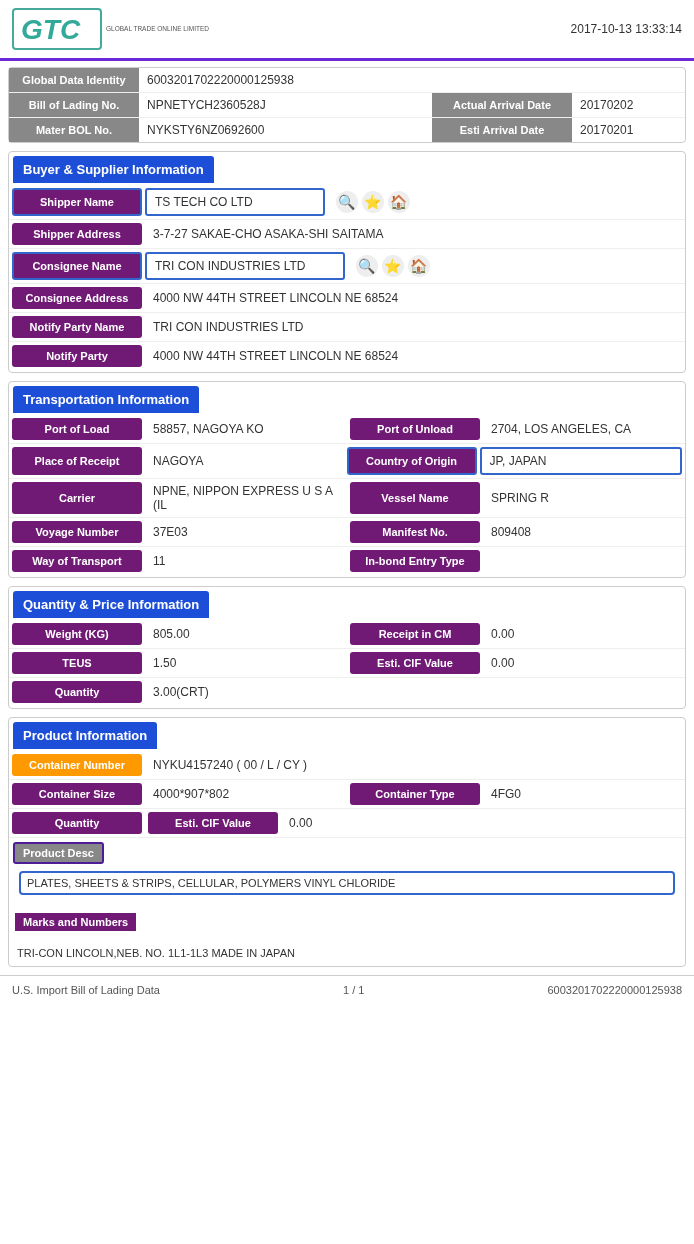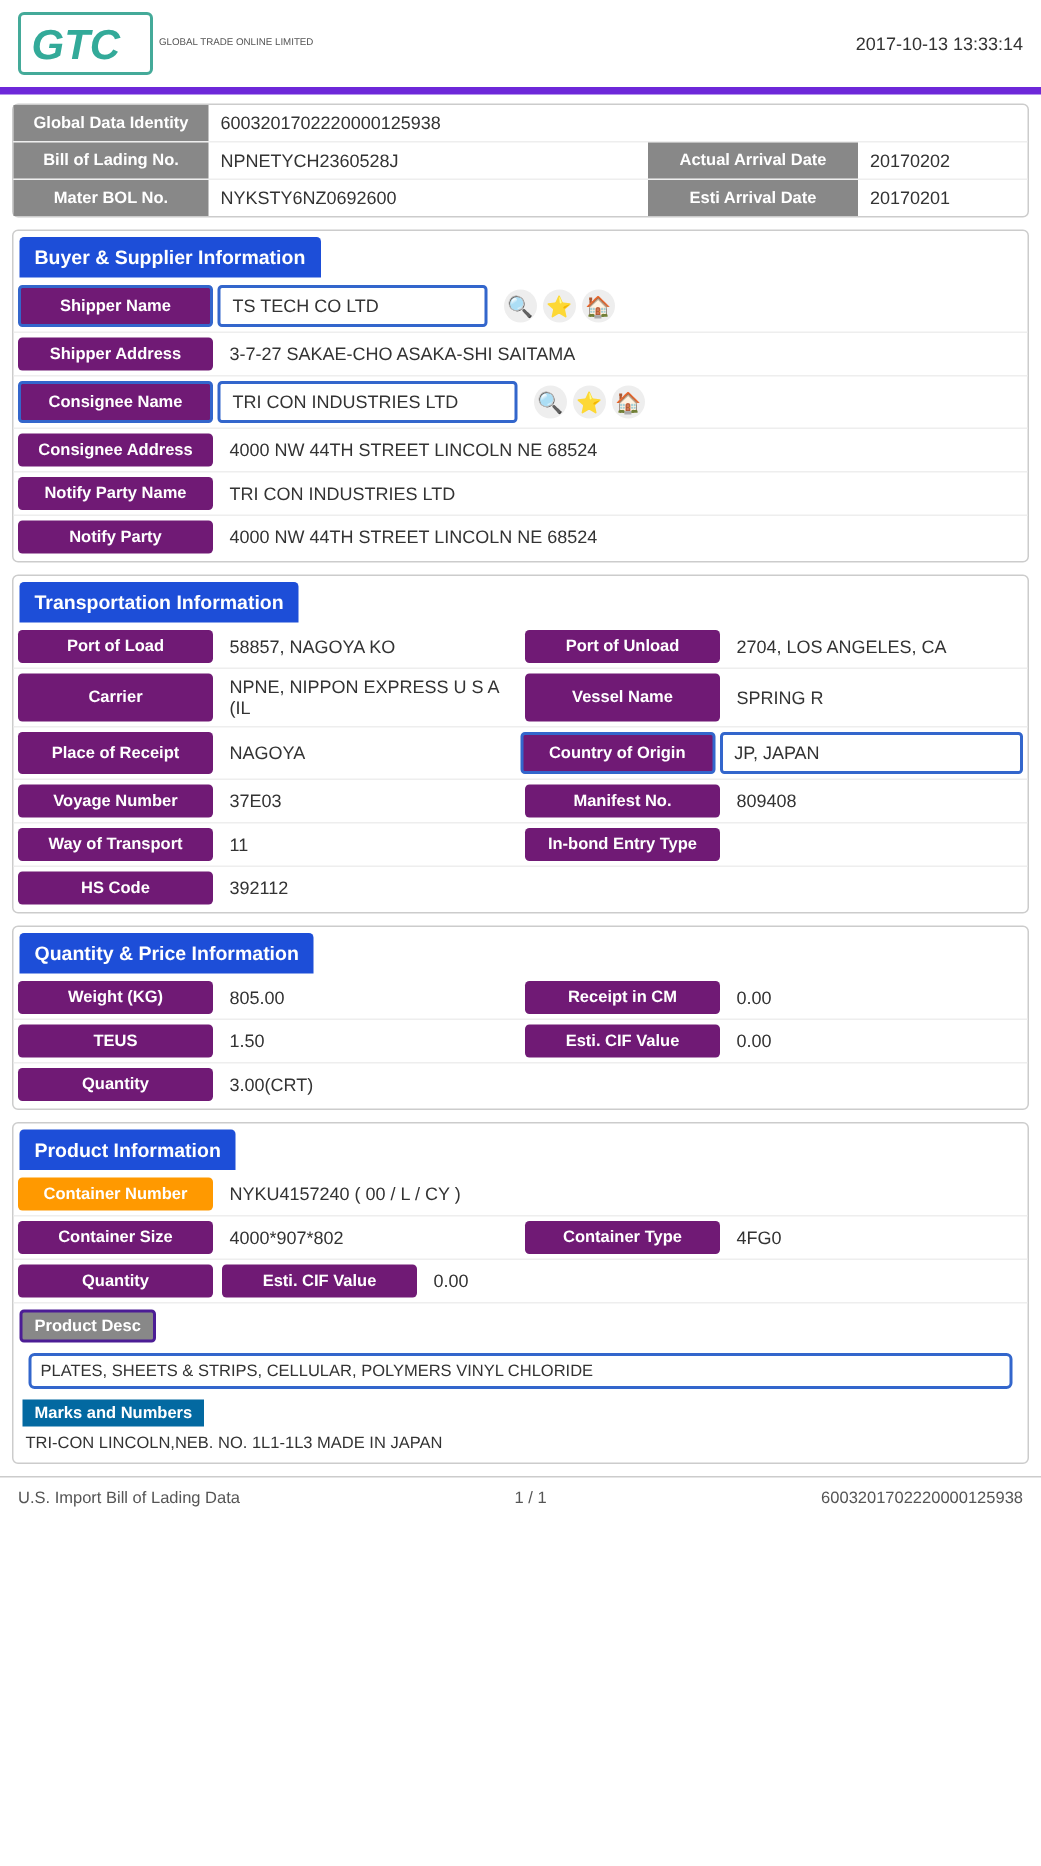--- a/index.html
+++ b/index.html
@@ -10,21 +10,21 @@
       width: 694px;
       color: #333;
     }
 
     
     .header {
       display: flex;
       justify-content: space-between;
       align-items: center;
       padding: 8px 12px;
-      border-bottom: 5px solid #6d28d9;
+      border-bottom: 3px solid #6d28d9;
     }
     .logo-wrapper {
       display: flex;
       flex-direction: column;
       align-items: center;
     }
     .datetime {
       font-size: 12px;
       color: #333;
     }
@@ -174,27 +174,27 @@
       padding: 3px 8px;
       border-radius: 3px;
       font-size: 11px;
       font-weight: bold;
       display: inline-block;
       margin-bottom: 4px;
       border: 2px solid #4c1d95;
     }
 
     .marks-label {
-      background: #0369a1;
+      background: #701a75;
       color: #fff;
       padding: 3px 8px;
       font-size: 11px;
       font-weight: bold;
       display: inline-block;
-      margin: 2px 6px;
+      margin: 13px 6px;
       text-align: center;
     }
     .marks-value {
       padding: 3px 8px;
       font-size: 11px;
     }
   </style>
 </head>
 <body>
 
@@ -290,51 +290,47 @@
   <div class="section-body">
 
     <div class="data-row">
       <div class="data-label">Port of Load</div>
       <div class="data-value" style="flex:1;">58857, NAGOYA KO</div>
       <div class="data-label">Port of Unload</div>
       <div class="data-value" style="flex:1;">2704, LOS ANGELES, CA</div>
     </div>
 
     <div class="data-row">
+      <div class="data-label">Place of Receipt</div>
+      <div class="data-value" style="flex:1;">NAGOYA</div>
+      <div class="data-label label-outlined">Country of Origin</div>
+      <div class="data-value outlined" style="flex:1;">JP, JAPAN</div>
+    </div>
+
+    <div class="data-row">
       <div class="data-label">Carrier</div>
       <div class="data-value" style="flex:1;">NPNE, NIPPON EXPRESS U S A (IL</div>
       <div class="data-label">Vessel Name</div>
       <div class="data-value" style="flex:1;">SPRING R</div>
     </div>
 
     <div class="data-row">
-      <div class="data-label">Place of Receipt</div>
-      <div class="data-value" style="flex:1;">NAGOYA</div>
-      <div class="data-label label-outlined">Country of Origin</div>
-      <div class="data-value outlined" style="flex:1;">JP, JAPAN</div>
-    </div>
-
-    <div class="data-row">
       <div class="data-label">Voyage Number</div>
       <div class="data-value" style="flex:1;">37E03</div>
       <div class="data-label">Manifest No.</div>
       <div class="data-value" style="flex:1;">809408</div>
     </div>
 
     <div class="data-row">
       <div class="data-label">Way of Transport</div>
       <div class="data-value" style="flex:1;">11</div>
       <div class="data-label">In-bond Entry Type</div>
       <div class="data-value" style="flex:1;"></div>
     </div>
 
-    <div class="data-row">
-      <div class="data-label">HS Code</div>
-      <div class="data-value">392112</div>
-    </div>
   </div>
 </div>
 
 <div class="section">
   <div class="section-header-wrap">
     <div class="section-header">Quantity &amp; Price Information</div>
   </div>
   <div class="section-body">
 
     <div class="data-row">

